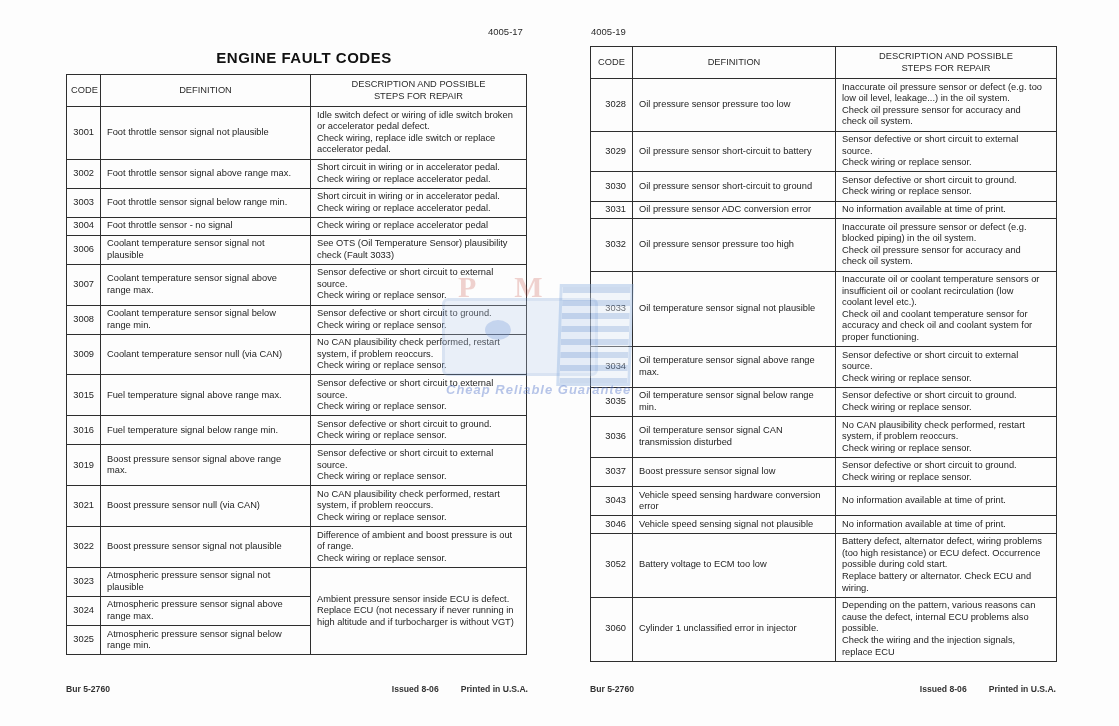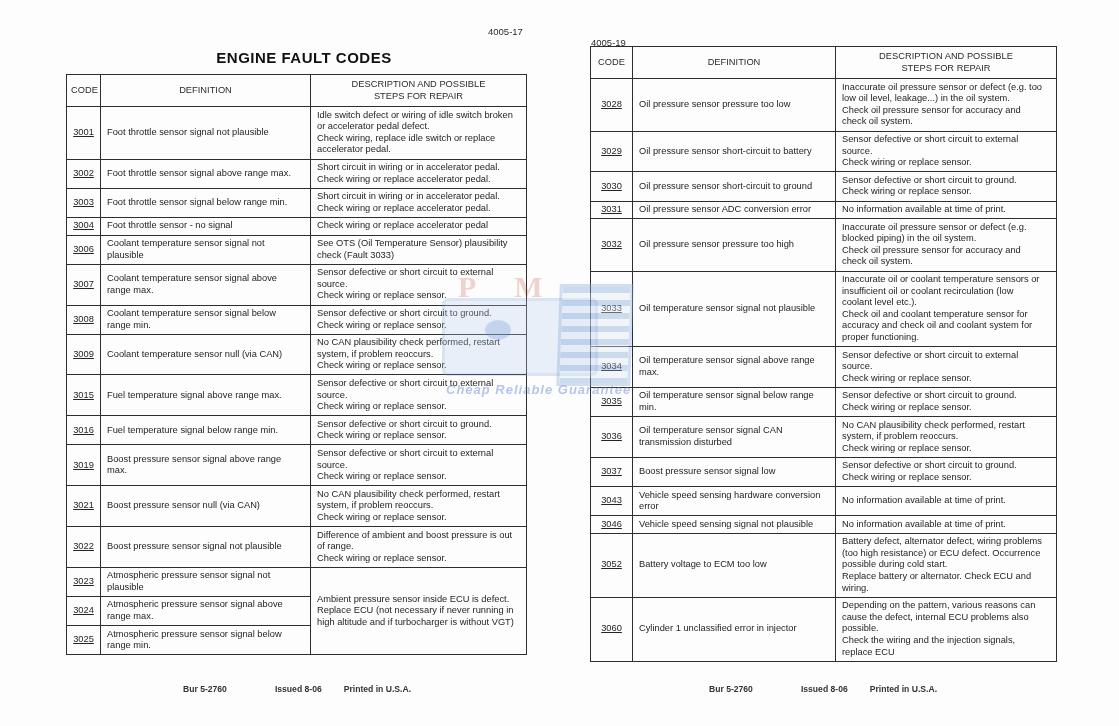--- a/index.html
+++ b/index.html
@@ -5,21 +5,21 @@
   html,body{margin:0;padding:0;background:#ffffff;}
   body{
     width:1119px;height:726px;position:relative;overflow:hidden;
     font-family:"Liberation Sans", sans-serif;color:#1f1f1f;
     -webkit-font-smoothing:antialiased;
   }
   .canvas{position:absolute;inset:0;background:#fdfdfd;}
 
   .page-num{position:absolute;font-size:9.5px;color:#2a2a2a;}
   #page-num-left{left:488px;top:26px;}
-  #page-num-right{left:591px;top:26px;margin-top:11px;}
+  #page-num-right{left:591px;top:26px;}
 
   .title{
     position:absolute;left:66px;top:41px;width:460px;margin:8px;
     text-align:center;font-size:15px;font-weight:bold;letter-spacing:.5px;color:#111;
   }
 
   table.fault-table{
     position:absolute;border-collapse:collapse;table-layout:fixed;
     background:transparent;
   }
@@ -28,26 +28,26 @@
   table.fault-table{border:1.6px solid #2e2e2e;}
   table.fault-table th, table.fault-table td{
     border:1px solid #2e2e2e;
     font-size:9.3px;line-height:11.6px;
     padding:2.5px 6px;vertical-align:middle;
     white-space:pre-line;color:#242424;
   }
   table.fault-table th{
     font-weight:normal;text-align:center;padding:4px 4px;color:#2a2a2a;
   }
-  td.code{text-align:center;padding:2.5px 2px;text-decoration:underline;}
+  td.code{text-align:right;padding:2.5px 2px;}
   col.c-code-l{width:34px;} col.c-def-l{width:210px;} col.c-desc-l{width:216px;}
   col.c-code-r{width:42px;} col.c-def-r{width:203px;} col.c-desc-r{width:221px;}
 
   .footer{
-    position:absolute;display:flex;justify-content:center;
+    position:absolute;display:flex;justify-content:space-between;
     font-size:8.6px;color:#333;font-weight:bold;
   }
   #footer-left{left:66px;top:684px;width:462px;}
   #footer-right{left:590px;top:684px;width:466px;}
   .footer .right-group{display:flex;gap:22px;margin-left:48px;}
 
   
   .watermark{position:absolute;left:430px;top:268px;width:280px;height:135px;
     pointer-events:none;z-index:6;}
   .wm-initials{position:absolute;left:28px;top:2px;font-size:30px;font-weight:bold;

